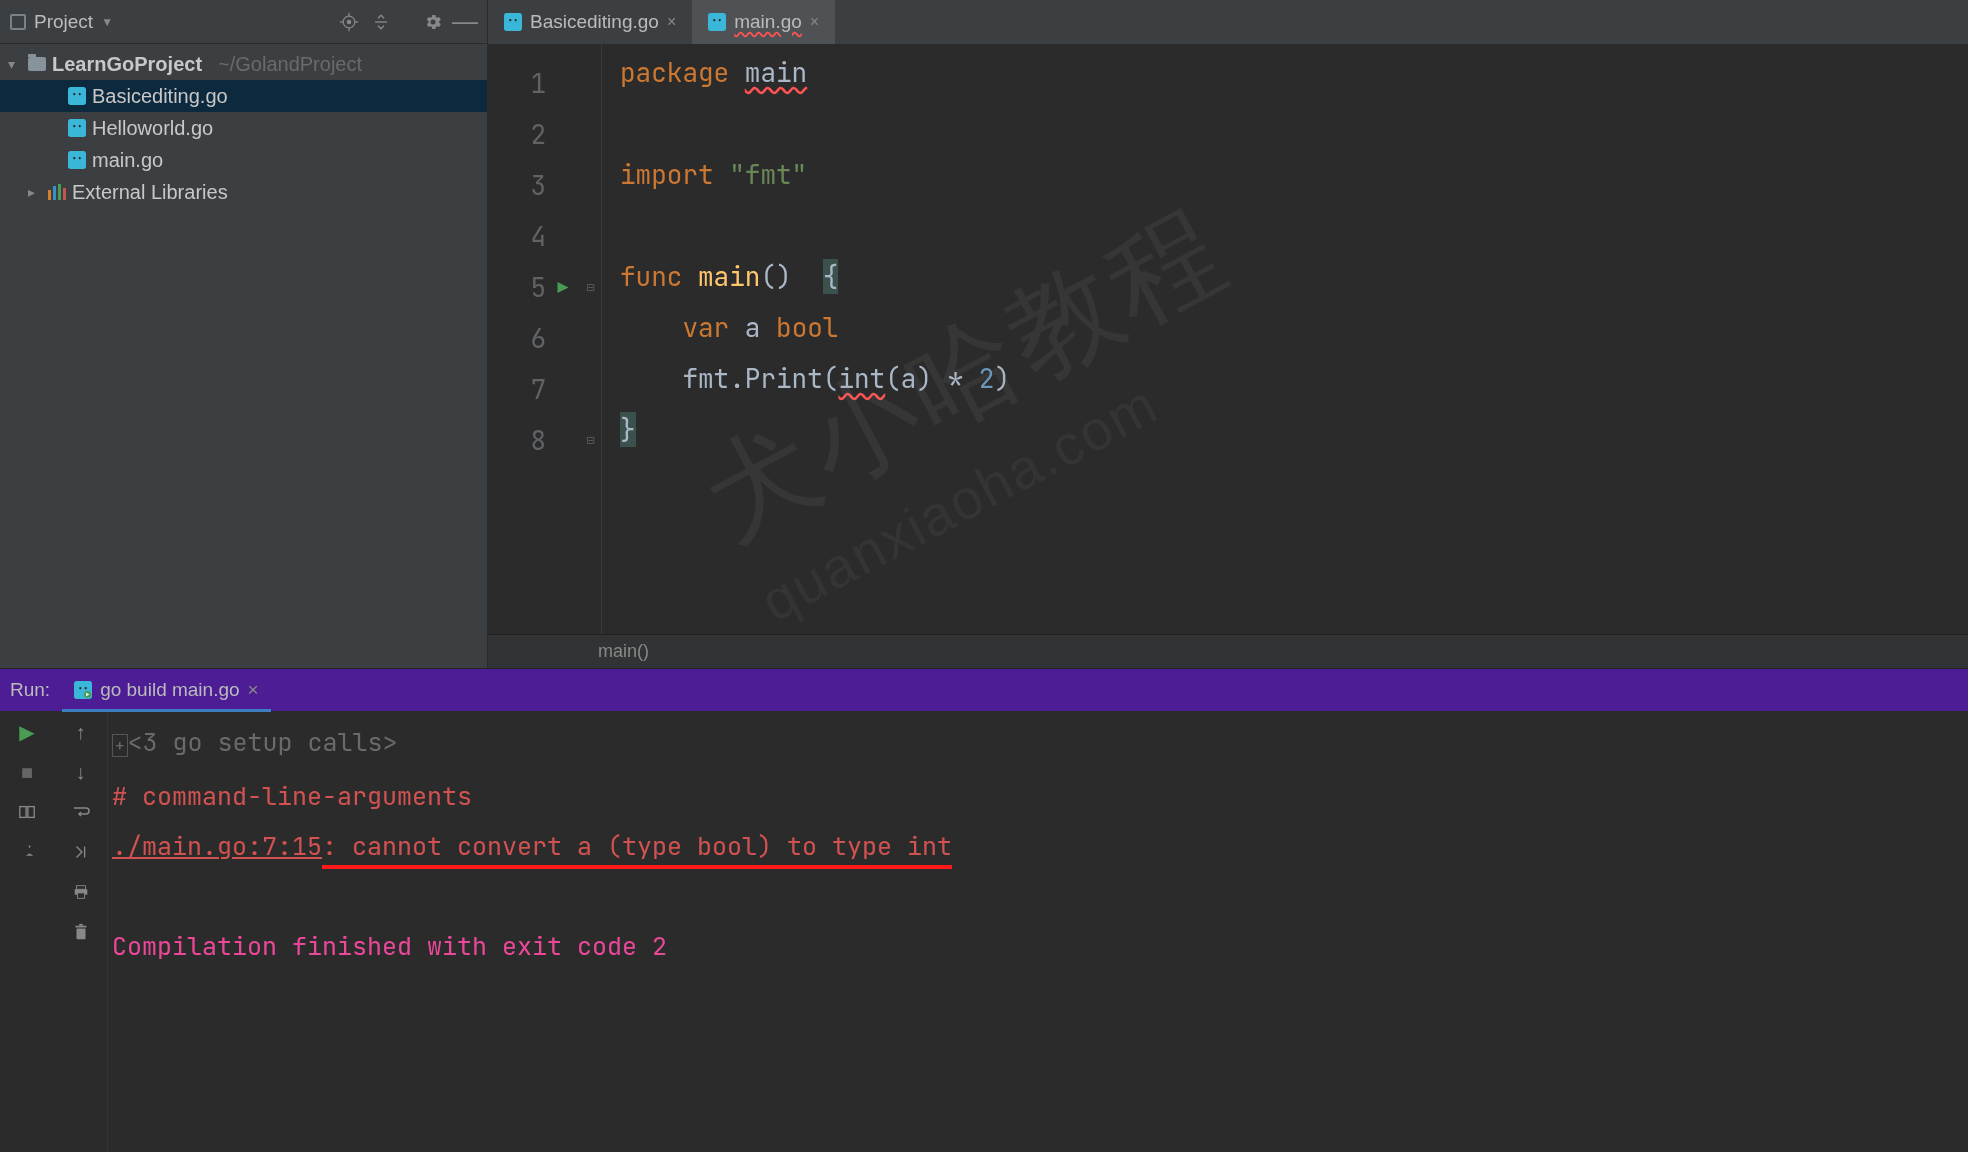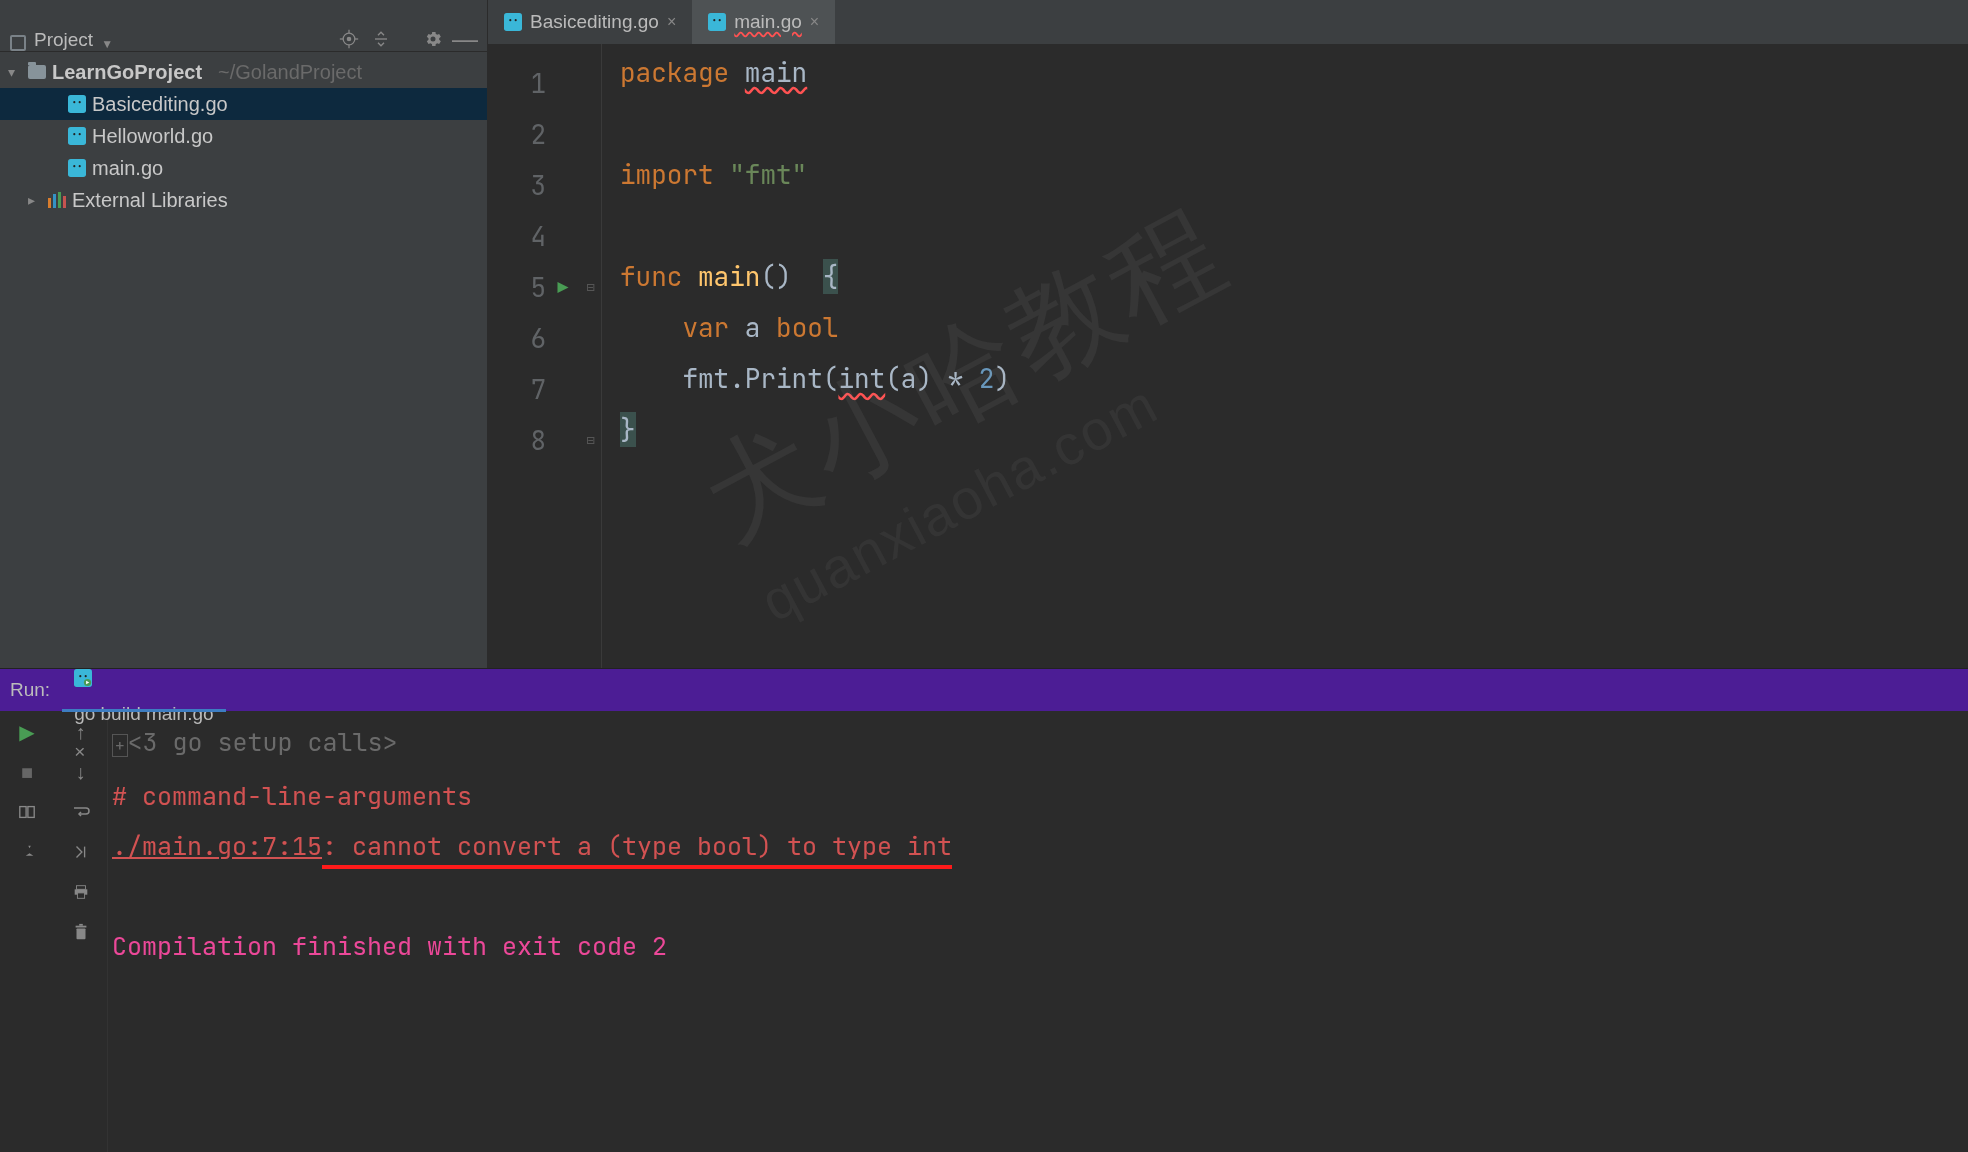--- a/index.html
+++ b/index.html
@@ -9,21 +9,21 @@
     color: #a9b7c6;
     width: 1968px;
     height: 1152px;
     overflow: hidden;
     font-size: 18px;
   }
   .container { display: flex; flex-direction: column; height: 100%; }
   .top { display: flex; height: 668px; }
   .sidebar { width: 488px; background: #3c3f41; display: flex; flex-direction: column; border-right: 1px solid #2b2b2b; }
   .sidebar-header {
-    height: 52px; display: flex; align-items: flex-end; padding: 0 10px;
+    height: 44px; display: flex; align-items: center; padding: 9px 10px;
     background: #3c3f41; border-bottom: 1px solid #2b2b2b; gap: 8px;
   }
   .sidebar-title { color: #bbb; font-size: 19px; }
   .spacer { flex: 1; }
   .icon-btn { width: 24px; height: 24px; display: flex; align-items: center; justify-content: center; color: #8a8a8a; cursor: pointer; font-size: 18px; }
   .tree { padding-top: 4px; font-size: 20px; }
   .tree-row { display: flex; align-items: center; height: 32px; padding-left: 8px; gap: 6px; cursor: pointer; white-space: nowrap; }
   .tree-row.depth1 { padding-left: 28px; }
   .tree-row.depth2 { padding-left: 68px; }
   .tree-row.selected { background: #0d293e; }
@@ -57,21 +57,21 @@
   .kw { color: #cc7832; }
   .str { color: #6a8759; }
   .fn-name { color: #ffc66d; }
   .num { color: #6897bb; }
   .err-underline { text-decoration: underline wavy #ff5252; text-underline-offset: 4px; }
   .brace-hl { background: #3b514d; }
   .breadcrumb { height: 34px; display: flex; align-items: center; padding-left: 110px; font-size: 18px; color: #888; background: #313335; border-top: 1px solid #222; }
   .bottom { flex: 1; display: flex; flex-direction: column; background: #2b2b2b; border-top: 1px solid #222; }
   .run-header { height: 42px; display: flex; align-items: center; background: #4c1d95; padding-left: 10px; gap: 12px; font-size: 19px; }
   .run-label { color: #bbb; }
-  .run-tab { display: flex; align-items: flex-start; gap: 16px; height: 100%; padding: 0 12px; color: #bbb; position: relative; flex-direction: column; }
+  .run-tab { display: flex; align-items: center; gap: 8px; height: 100%; padding: 0 12px; color: #bbb; position: relative; }
   .run-tab.active::after { content:""; position:absolute; bottom:-1px; left:0; right:0; height:3px; background:#3d7dc1; }
   .run-body { flex: 1; display: flex; }
   .run-tools { width: 54px; display: flex; flex-direction: column; align-items: center; padding-top: 10px; gap: 18px; }
   .run-tools2 { width: 54px; display: flex; flex-direction: column; align-items: center; padding-top: 10px; gap: 18px; border-right: 1px solid #333; }
   .tool-ic { width: 22px; height: 22px; display:flex; align-items:center; justify-content:center; color: #888; cursor:pointer; font-size:20px; }
   .console { flex: 1; font-family: "JetBrains Mono","Menlo","Consolas",monospace; font-size: 25px; line-height: 50px; padding: 6px 0 0 4px; white-space: pre; }
   .c-gray { color: #6a6a6a; }
   .c-red { color: #d25252; }
   .c-redlink { color: #d25252; text-decoration: underline; margin-top: 20px; }
   .c-white { color: #ec4899; }
@@ -217,20 +217,23 @@
             <div>&nbsp;</div>
             <div>&nbsp;</div>
             <div>&nbsp;</div>
           <div>⊟</div>
           <div>&nbsp;</div>
             <div>&nbsp;</div>
           <div>⊟</div>
         </div>
         <div class="code"><div><span class="kw">package</span> <span class="err-underline">main</span></div><div>&nbsp;</div><div><span class="kw">import</span> <span class="str">"fmt"</span></div><div>&nbsp;</div><div><span class="kw">func</span> <span class="fn-name">main</span><span>()</span>  <span class="brace-hl">{</span></div><div>    <span class="kw">var</span> <span>a</span> <span class="kw">bool</span></div><div>    <span>fmt</span><span>.Print(</span><span class="err-underline">int</span><span>(a)</span><span> * </span><span class="num">2</span><span>)</span></div><div><span class="brace-hl">}</span></div></div>
       </div>
+      <div class="breadcrumb">
+          <span>main()</span>
+        </div>
     </div>
   </div>
 
   <div class="bottom">
     <div class="run-header">
       <span class="run-label">Run:</span>
       <div class="run-tab active">
         <span class="go-icon">
             <svg viewBox="0 0 20 20">
               <rect width="20" height="20" rx="3" fill="#3ab7d8"></rect>

